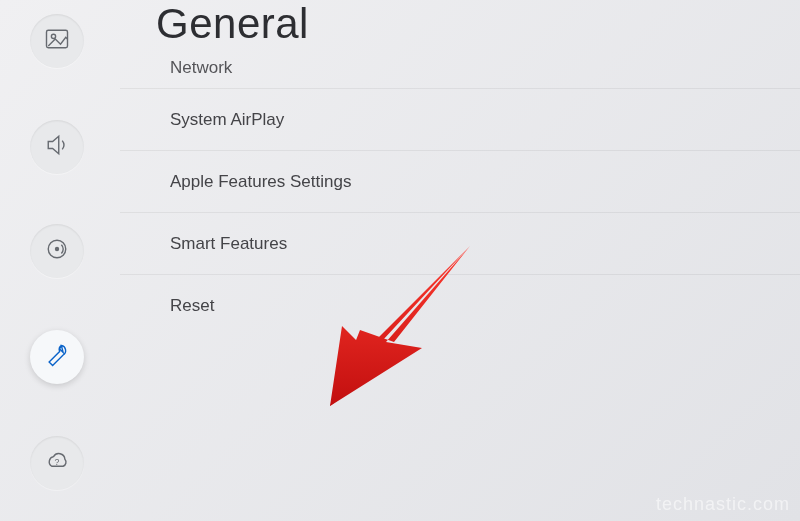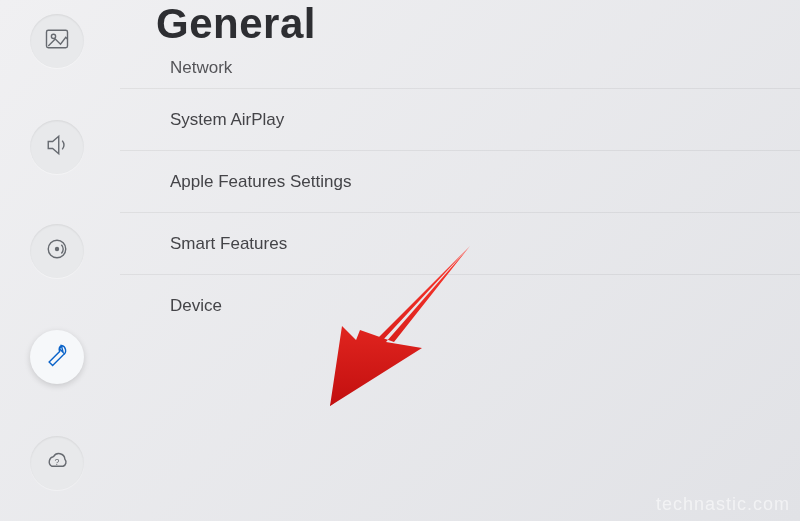--- a/index.html
+++ b/index.html
@@ -56,21 +56,21 @@
     left: 120px;
     top: 0;
     right: 0;
     bottom: 0;
   }
   .page-title {
     position: absolute;
     left: 36px;
     top: 0px;
     font-size: 42px;
-    font-weight: 700;
+    font-weight: 400;
     color: #2d2e32;
     letter-spacing: 0.5px;
   }
   .menu-list {
     position: absolute;
     left: 0;
     top: 48px;
     right: 0;
   }
   .menu-item {
@@ -186,21 +186,21 @@
       <span>Apple Features Settings</span>
     </div>
 
 
 
     <div class="menu-item">
       <span>Smart Features</span>
     </div>
 
     <div class="menu-item">
-      <span>Device</span>
+      <span>Reset</span>
     </div>
 
   </div>
 </div>
 
 <svg class="annotation-arrow" width="200" height="170" viewBox="0 0 200 170">
   <defs>
     <linearGradient id="arrG" x1="0" y1="0" x2="0" y2="1">
       <stop offset="0" stop-color="#ff3a2f"></stop>
       <stop offset="1" stop-color="#c20f0f"></stop>

